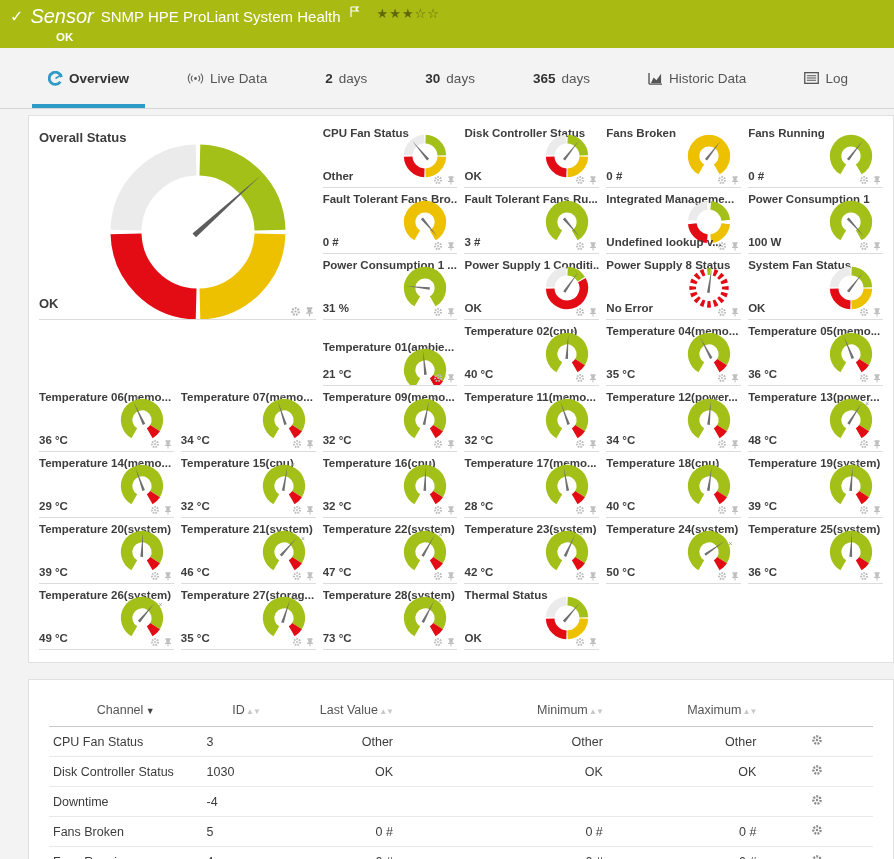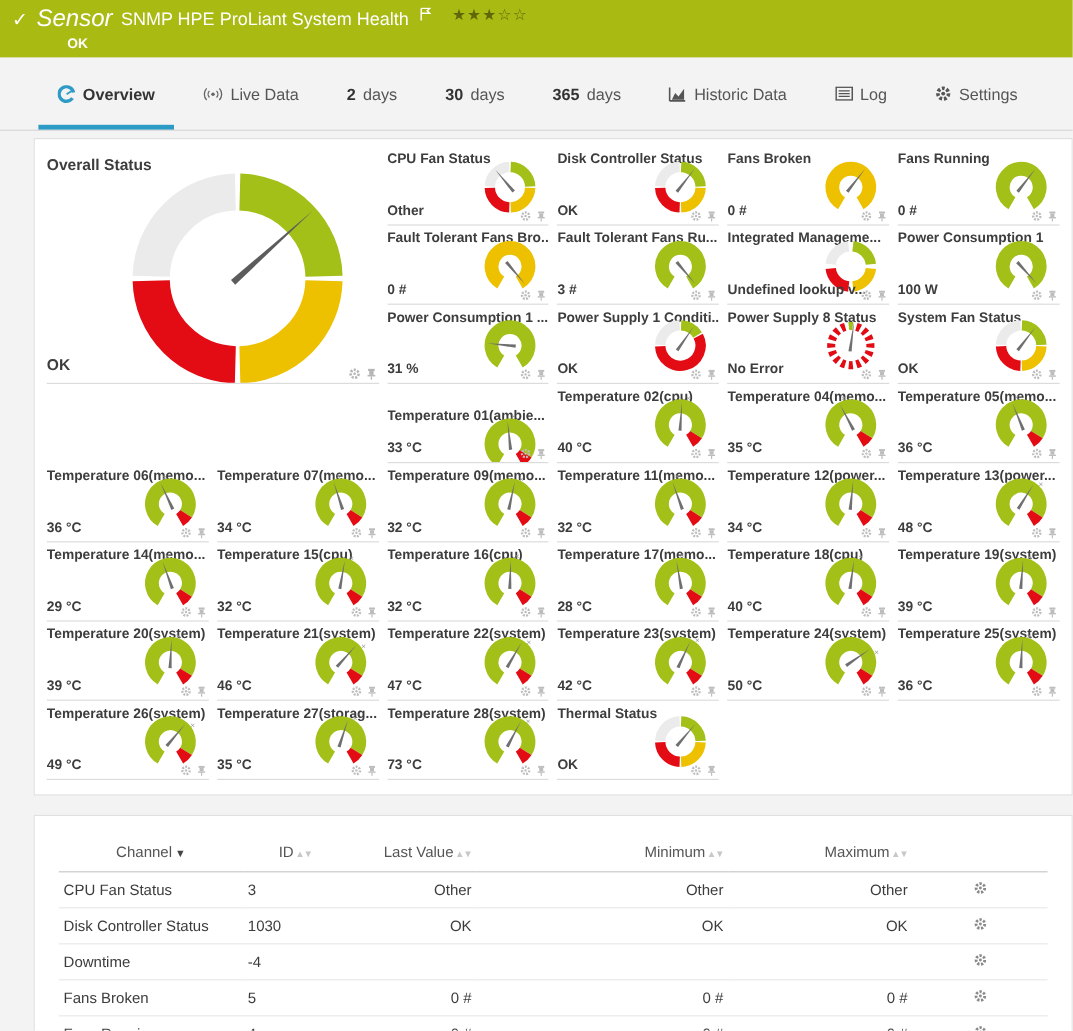--- a/index.html
+++ b/index.html
@@ -110,27 +110,20 @@
       </svg>
       <span>Historic Data</span>
     </div>
     <div class="tab">
       <svg width="15" height="12" viewBox="0 0 16 13">
      <rect x="0.7" y="0.7" width="14.6" height="11.6" fill="none" stroke="#555" stroke-width="1.4"></rect>
      <path d="M3 4 H13 M3 6.5 H13 M3 9 H13" stroke="#555" stroke-width="1.1"></path>
       </svg>
       <span>Log</span>
     </div>
-    <div class="tab">
-      <svg width="14" height="14" viewBox="0 0 12 12">
-     <circle cx="6" cy="6" r="3.8" fill="none" stroke="#555" stroke-width="2.6" stroke-dasharray="2 1.3"></circle>
-     <circle cx="6" cy="6" r="1.4" fill="#555"></circle>
-      </svg>
-      <span>Settings</span>
-    </div>
   </nav>
 
 <section id="panel1" class="panel">
   <div id="gauge-grid">
     <div id="overall-cell" class="gcell">
       <span class="title">Overall Status</span>
       <span id="overall-gauge"><svg width="192" height="178" viewBox="0 0 192 178">
             <path d="M 97.88 16.02 A 72 72 0 0 1 167.98 86.12" fill="none" stroke="#a3c018" stroke-width="31"></path>
             <path d="M 167.98 89.88 A 72 72 0 0 1 97.88 159.98" fill="none" stroke="#edc100" stroke-width="31"></path>
             <path d="M 94.12 159.98 A 72 72 0 0 1 24.02 89.88" fill="none" stroke="#e30c15" stroke-width="31"></path>
@@ -420,21 +413,21 @@
         </span>
       </div>
       <div class="gcell" style="grid-column: 3; margin-top: 16px;">
         <span class="title">Temperature 01(ambie...</span>
         <svg class="gsvg" width="58" height="50" viewBox="0 0 60 52">
           <path d="M 22.00 39.86 A 16 16 0 1 1 43.57 34.48" fill="none" stroke="#a3c018" stroke-width="12"></path>
           <path d="M 43.57 34.48 A 16 16 0 0 1 38.00 39.86" fill="none" stroke="#e30c15" stroke-width="12"></path>
           <text x="32.9" y="4.7" font-size="7" fill="#9a9a9a" text-anchor="middle">×</text>
           <polygon points="31.9,30.8 29.1,31.1 27.9,6.1" fill="#6f6f6f"></polygon>
         </svg>
-        <span class="value">33 °C</span>
+        <span class="value">21 °C</span>
         <span class="mini-icons">
           <svg width="10" height="10" viewBox="0 0 12 12">
   <circle cx="6" cy="6" r="3.6" fill="none" stroke="#bdbdbd" stroke-width="2.4" stroke-dasharray="1.9 1.25"></circle>
   <circle cx="6" cy="6" r="1.2" fill="#bdbdbd"></circle>
           </svg>
           <svg width="10" height="10" viewBox="0 0 12 12">
   <rect x="3" y="1.5" width="6" height="2" fill="#bdbdbd"></rect>
             <rect x="4" y="3.5" width="4" height="3.5" fill="#bdbdbd"></rect>
   <rect x="2.5" y="7" width="7" height="1.4" fill="#bdbdbd"></rect>
             <rect x="5.4" y="8.4" width="1.2" height="3" fill="#bdbdbd"></rect>

